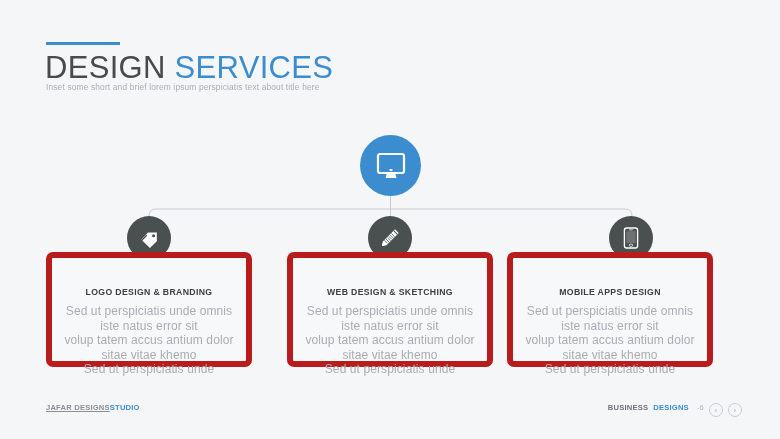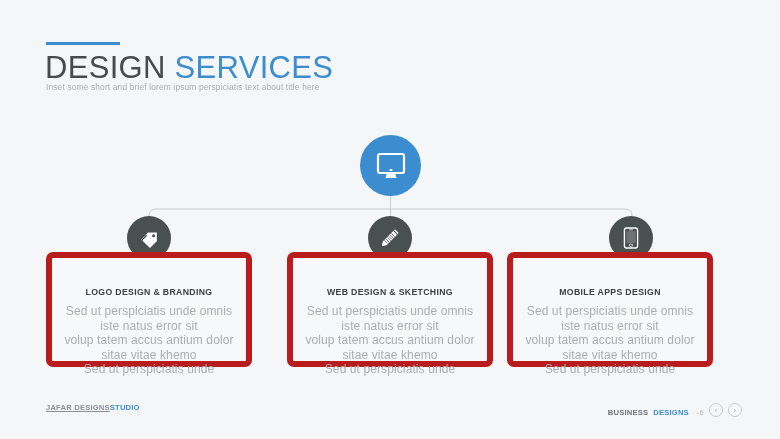--- a/index.html
+++ b/index.html
@@ -140,21 +140,21 @@
     white-space: nowrap;
   }
   .footer-left .f-dark { color: #8c9096; text-decoration: underline; }
   .footer-left .f-accent { color: #3b8dd0; }
 
   .footer-right {
     position: absolute;
     right: 38px;
     top: 403px;
     display: flex;
-    align-items: flex-end;
+    align-items: flex-start;
     gap: 5px;
     font-size: 7.6px;
     font-weight: bold;
     letter-spacing: 0.2px;
     white-space: nowrap;
   }
   .footer-right .f-dark { color: #6e7379; }
   .footer-right .f-accent { color: #3b8dd0; }
   .page-num {
     color: #b0b4b9;

